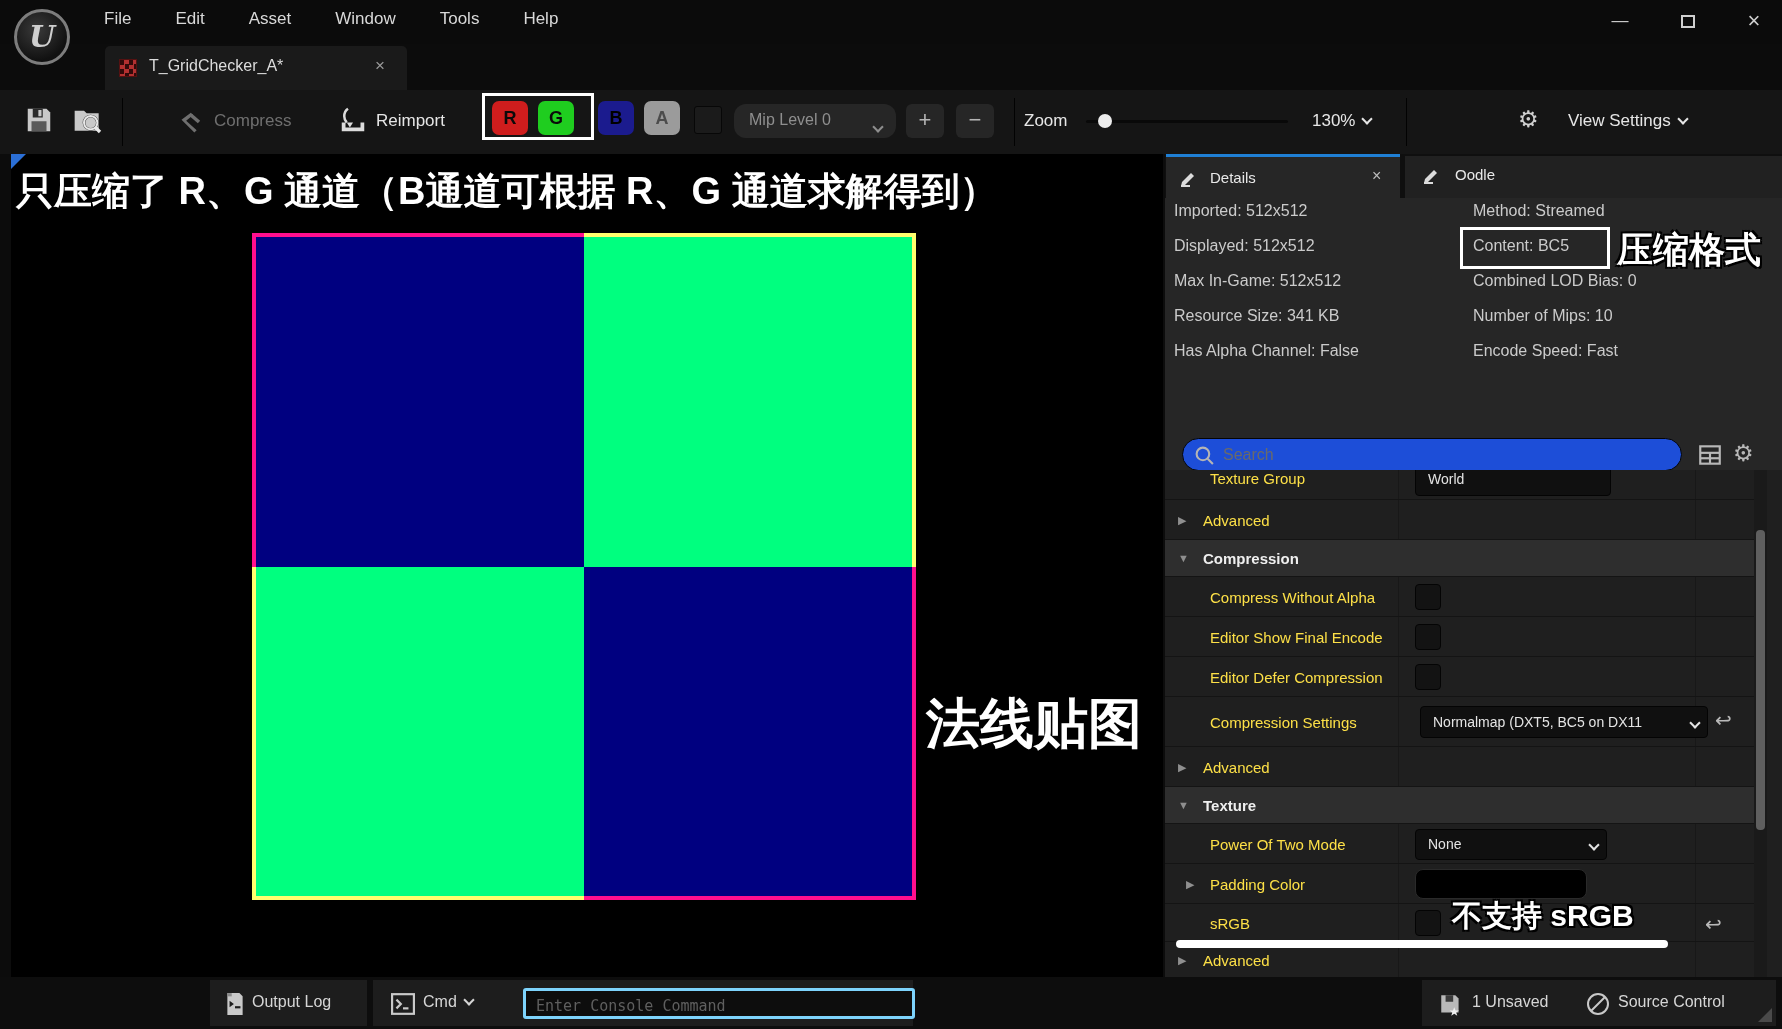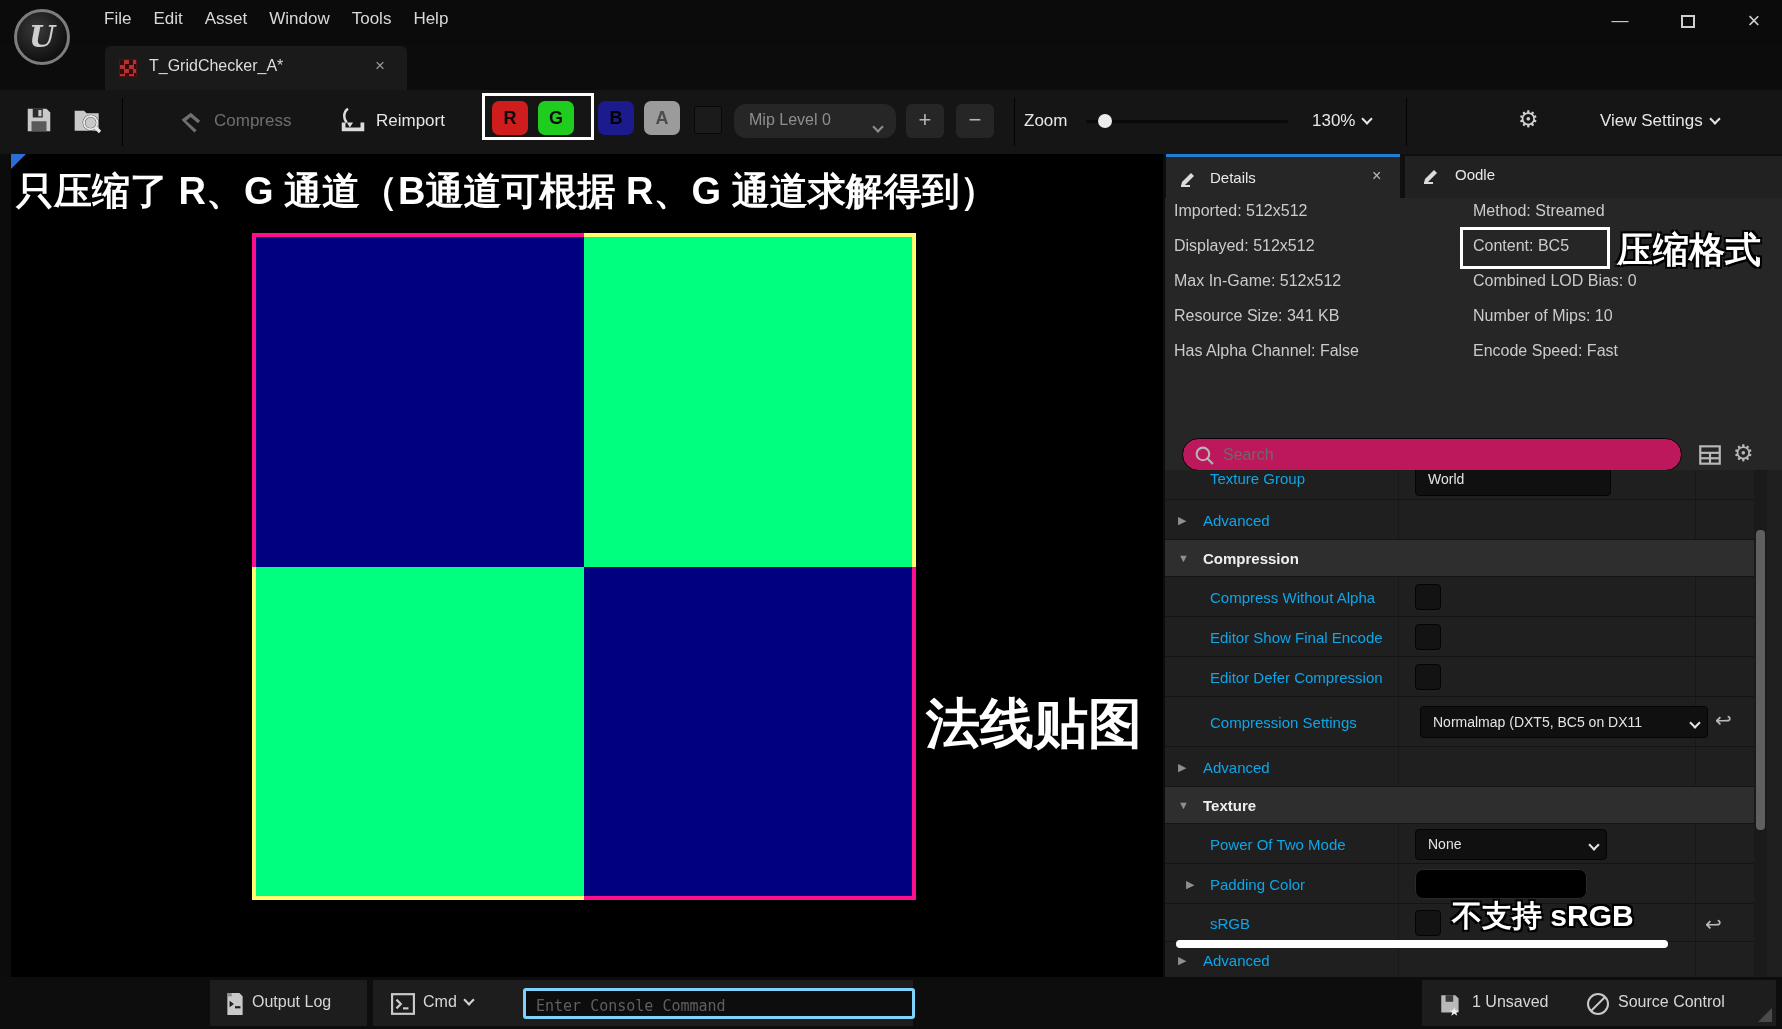--- a/index.html
+++ b/index.html
@@ -6,21 +6,21 @@
   body { background:#000; font-family:"Liberation Sans", sans-serif; }
   #app { position:relative; width:1782px; height:1029px; background:#0c0c0c; overflow:hidden; }
   .abs { position:absolute; }
 
   
   .titlebar { left:0; top:0; width:1782px; height:44px; background:#0b0b0b; }
   .logo { left:14px; top:9px; width:56px; height:56px; border-radius:50%;
           border:3px solid #7d7d7d; background:radial-gradient(circle at 40% 35%, #3a3a3a, #111 70%);
           z-index:5; color:#cfcfcf; font-family:"DejaVu Serif", serif; font-style:italic; font-weight:bold;
           font-size:30px; text-align:center; line-height:50px; }
-  .menus { left:104px; top:9px; display:flex; gap:22px; color:#d9d9d9; font-size:17px; }
+  .menus { left:104px; top:9px; display:flex; gap:44px; color:#d9d9d9; font-size:17px; }
   .menus span { cursor:default; }
   .wbtn { top:0; width:48px; height:42px; color:#cfcfcf; font-size:17px; text-align:center; line-height:42px; }
   .maxbox { top:15px; width:14px; height:13px; border:2px solid #cfcfcf; }
 
   
   .assettab { left:105px; top:46px; width:302px; height:44px; background:#1a1a1a; border-radius:5px 5px 0 0; }
   .checker-icon { left:14px; top:13px; width:18px; height:18px; border:1px solid #511;
       background:conic-gradient(#b23030 25%, #320a0a 0 50%, #b23030 0 75%, #320a0a 0);
       background-size:9px 9px; }
   .tabtitle { left:44px; top:11px; color:#dcdcdc; font-size:16px; }
@@ -55,27 +55,27 @@
   
   .details { left:1165px; top:154px; width:617px; height:823px; background:#262626; }
   .tabstrip { left:0; top:0; width:617px; height:44px; background:#0f0f0f; }
   .dtab { left:1px; top:0; width:234px; height:44px; background:#262626; border-top:3px solid #1f7fd4; }
   .otab { left:240px; top:2px; width:377px; height:42px; background:#212121; }
   .tabname { font-size:15px; color:#e8e8e8; }
   .il { font-size:16px; color:#cbcbcb; white-space:nowrap; }
   .wframe { border:3px solid #fff; }
   .cn { color:#fff; font-weight:bold; white-space:nowrap;
         text-shadow:2px 2px 0 #000, -2px -2px 0 #000, 2px -2px 0 #000, -2px 2px 0 #000; }
-  .searchbar { left:17px; top:284px; width:500px; height:33px; background:#be185d; border:1px solid #050505; border-radius:17px; }
+  .searchbar { left:17px; top:284px; width:500px; height:33px; background:#1d4ed8; border:1px solid #050505; border-radius:17px; }
   .searchbar input { position:absolute; left:40px; top:2px; width:440px; height:27px; background:transparent;
         border:none; outline:none; color:#bdbdbd; font-size:16px; font-family:"Liberation Sans",sans-serif; }
   .searchbar input::placeholder { color:#6a6a6a; }
   .props { left:0; top:316px; width:617px; height:507px; background:#1f1f1f; }
   .prow { position:absolute; left:0; width:589px; border-bottom:1px solid #141414; }
-  .plabel { position:absolute; left:45px; top:50%; transform:translateY(-50%); font-size:15px; color:#0ea5e9; white-space:nowrap; }
+  .plabel { position:absolute; left:45px; top:50%; transform:translateY(-50%); font-size:15px; color:#fde047; white-space:nowrap; }
   .ptri { position:absolute; left:13px; top:50%; transform:translateY(-50%); font-size:11px; color:#8f8f8f; }
   .phead { background:#2e2e2e; }
   .phead .plabel { left:38px; font-weight:bold; color:#efefef; }
   .pchk { position:absolute; left:250px; top:50%; transform:translateY(-50%); width:26px; height:26px;
           background:#131313; border:1px solid #040404; border-radius:4px; }
   .pdd { position:absolute; background:#101010; border:1px solid #040404; border-radius:4px;
          color:#e4e4e4; font-size:14px; }
   .revert { position:absolute; font-size:20px; color:#b9b9b9; }
   .colsep { position:absolute; top:0; width:1px; height:507px; background:#181818; }
   .scrolltrack { left:589px; top:316px; width:13px; height:507px; background:#1a1a1a; }
@@ -159,21 +159,21 @@
     </div>
     <div class="abs pmbtn" style="left:906px;">+</div>
     <div class="abs pmbtn" style="left:956px;">−</div>
     <div class="abs vsep" style="left:1014px;"></div>
     <div class="abs tool-label" style="left:1024px;">Zoom</div>
     <div class="abs slidertrack"></div>
     <div class="abs sliderknob"></div>
     <div class="abs tool-label" style="left:1312px;"><span>130%</span><span class="chev"></span></div>
     <div class="abs vsep" style="left:1406px;"></div>
     <div class="abs gearglyph" style="left:1518px; top:16px;">⚙</div>
-    <div class="abs tool-label" style="left:1600px;"><span>View Settings</span><span class="chev"></span></div>
+    <div class="abs tool-label" style="left:1568px;"><span>View Settings</span><span class="chev"></span></div>
   </div>
 
   <div class="abs viewport">
     <div class="abs corner-tri"></div>
     <div class="abs cnnote">只压缩了 R、G 通道（B通道可根据 R、G 通道求解得到）</div>
     <div class="abs texture">
       <div class="quad" style="left:0; top:0; width:332px; height:334px; background:#000080; border-top:4px solid #ff0f8e; border-left:4px solid #ff0f8e;"></div>
       <div class="quad" style="left:332px; top:0; width:332px; height:334px; background:#00ff7f; border-top:4px solid #ffff6e; border-right:4px solid #ffff6e;"></div>
       <div class="quad" style="left:0; top:334px; width:332px; height:333px; background:#00ff7f; border-bottom:4px solid #ffff6e; border-left:4px solid #ffff6e;"></div>
       <div class="quad" style="left:332px; top:334px; width:332px; height:333px; background:#000080; border-bottom:4px solid #ff0f8e; border-right:4px solid #ff0f8e;"></div>

